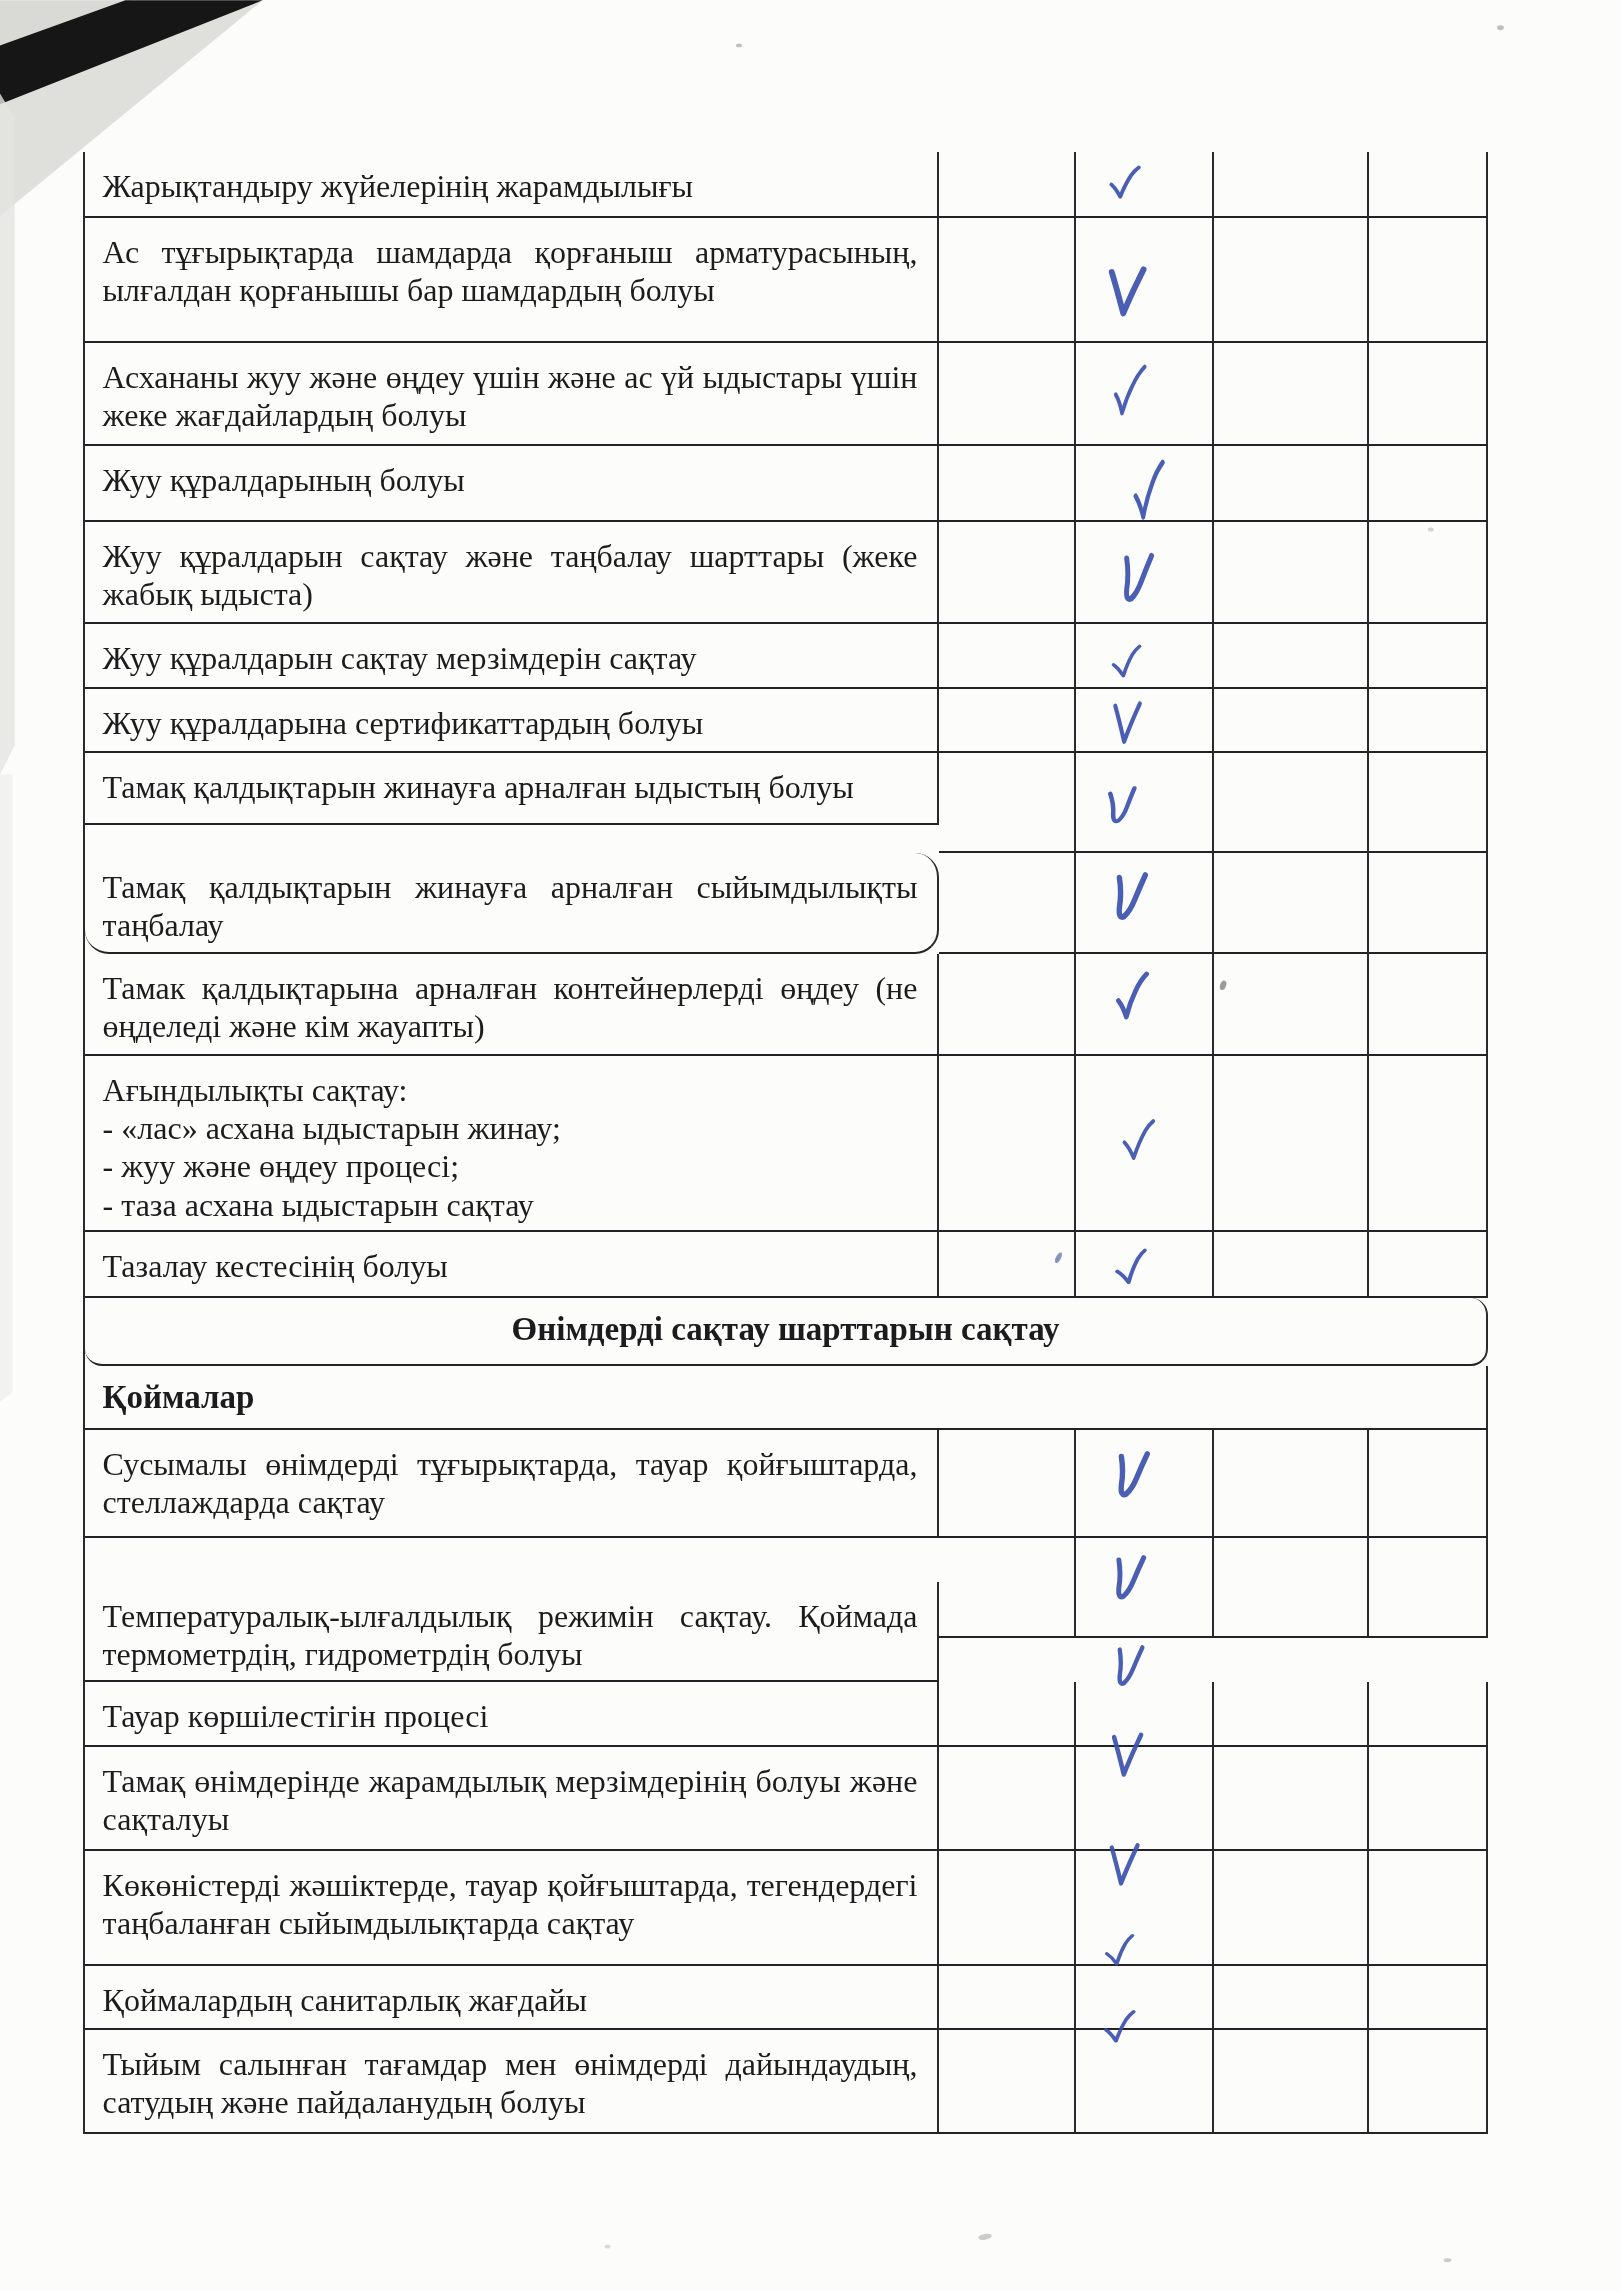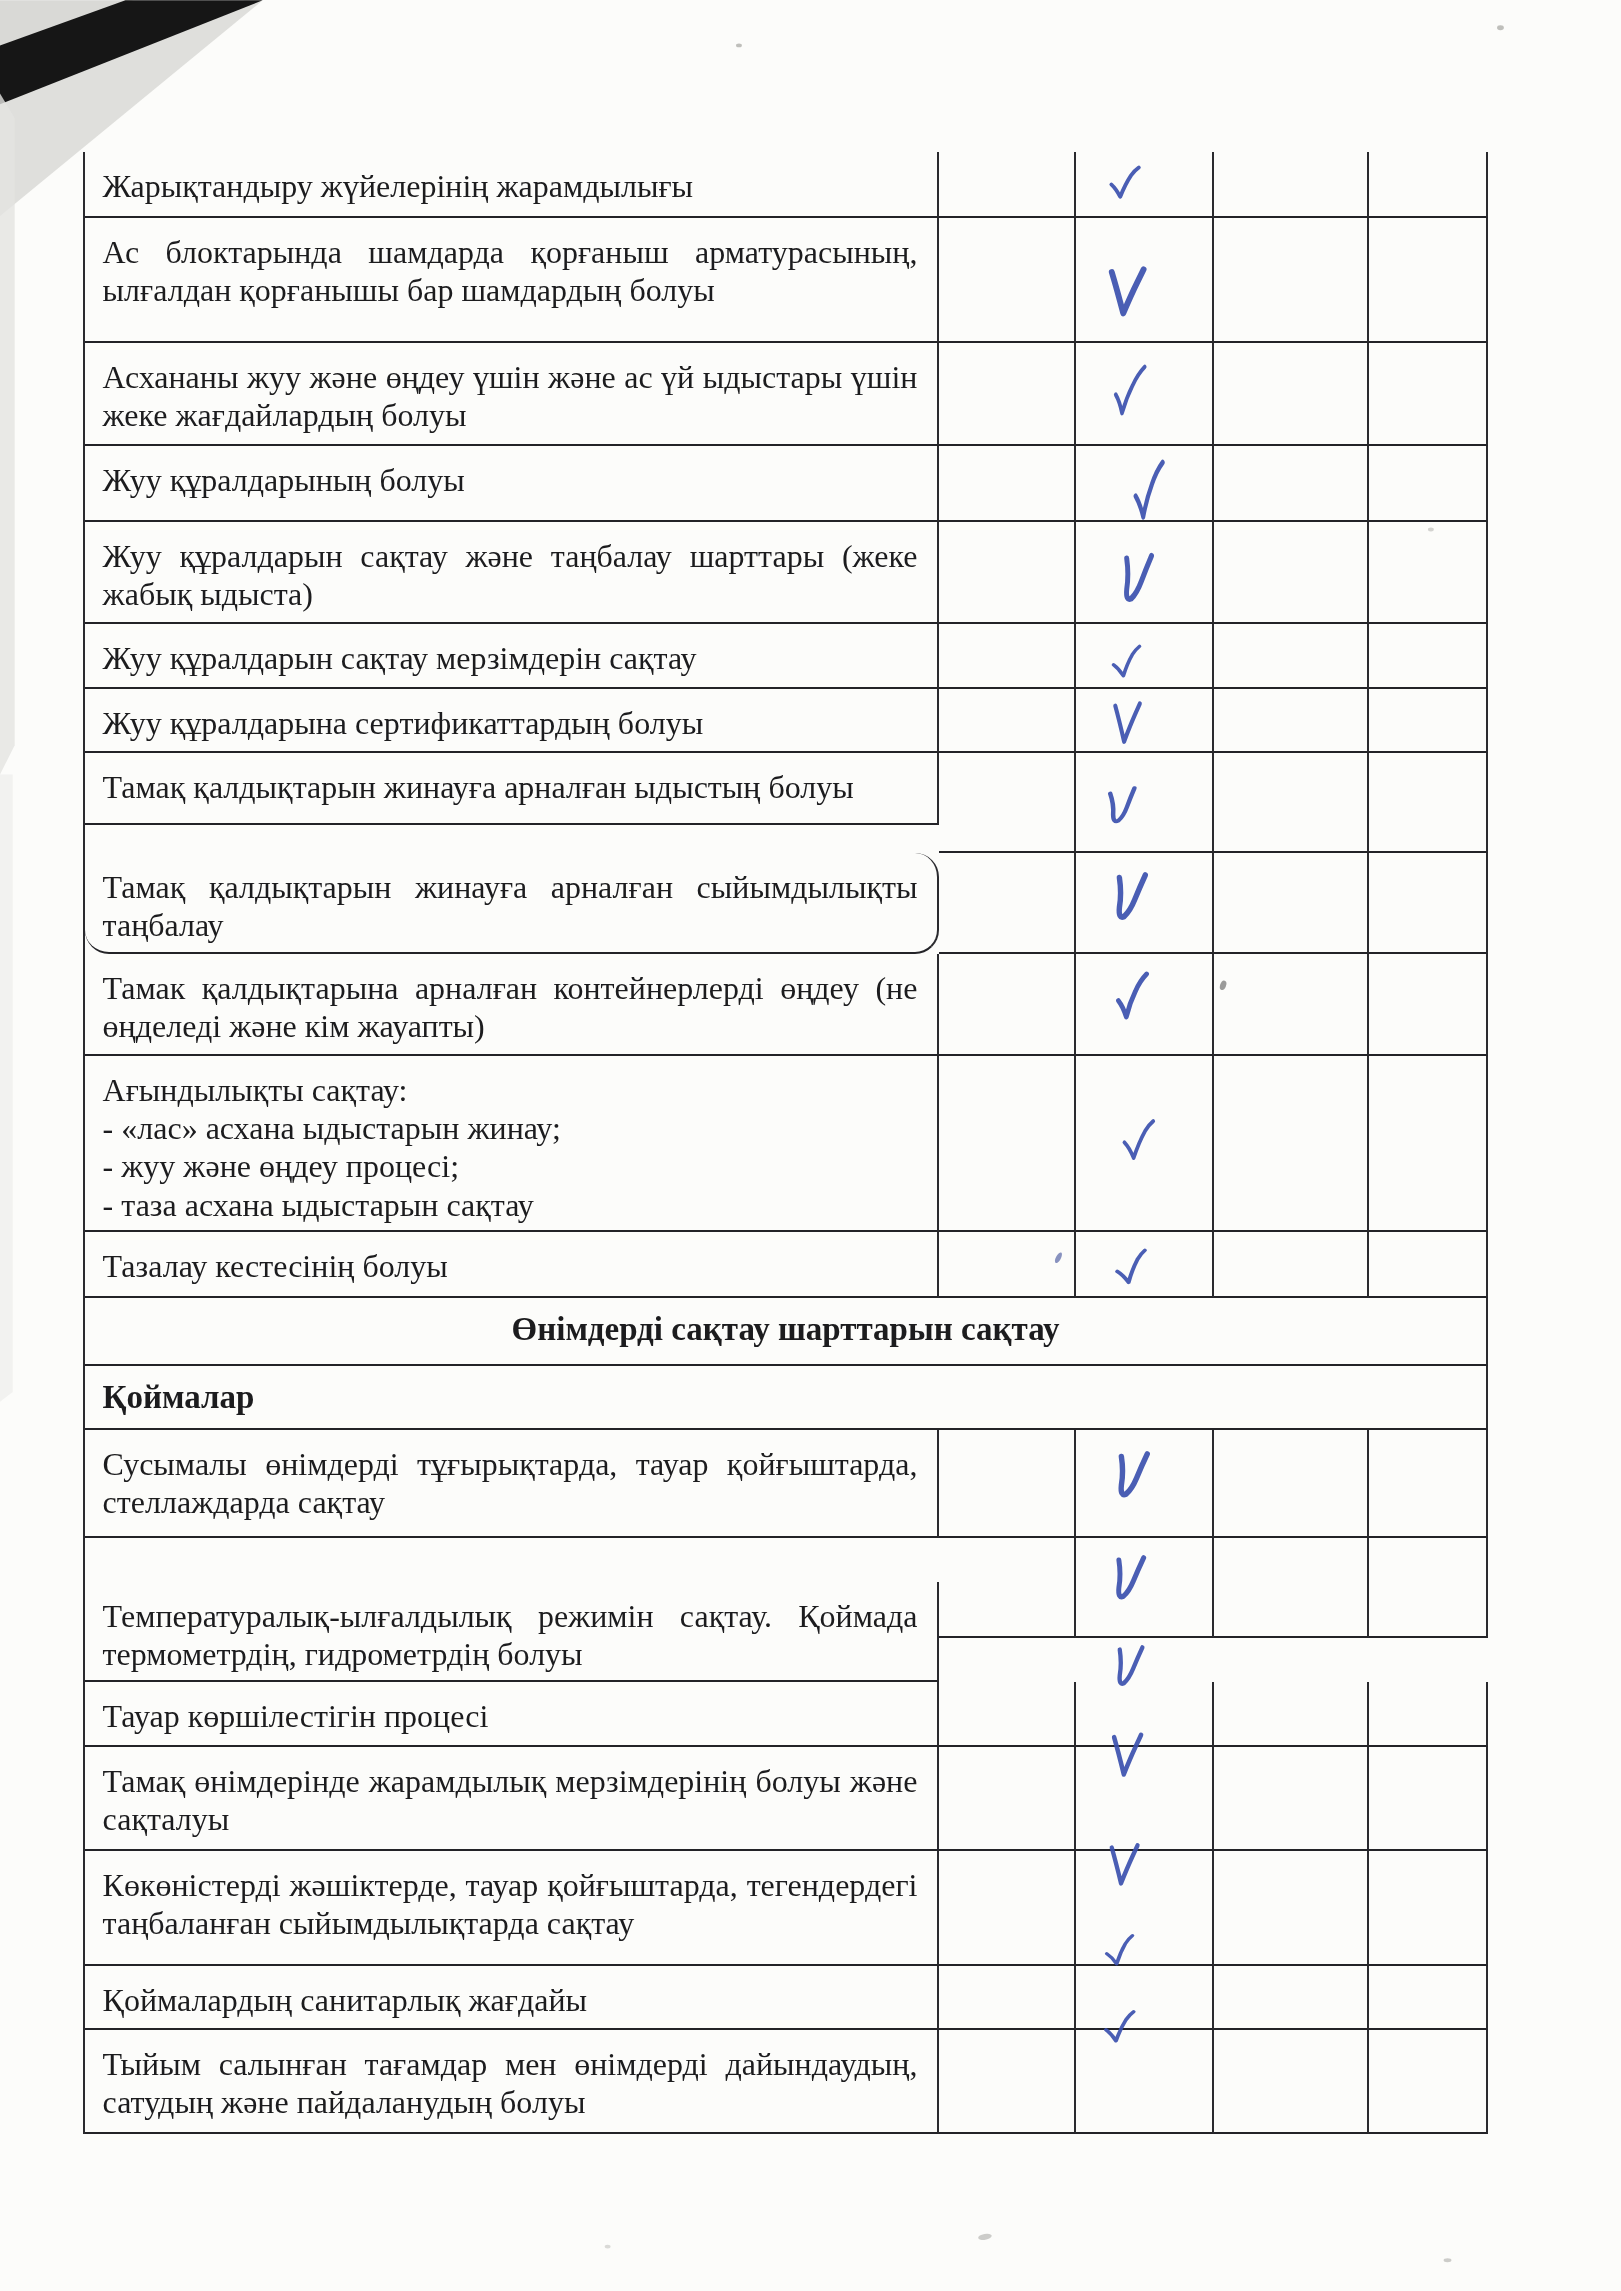--- a/index.html
+++ b/index.html
@@ -61,21 +61,21 @@
 </head>
 <body>
 
 <div id="page">
   <div id="checklist-table">
       <div class="cell text-cell" style="height: 66px;">Жарықтандыру жүйелерінің жарамдылығы</div>
       <div class="cell" style="height: 66px;"></div>
       <div class="cell" style="height: 66px;"></div>
       <div class="cell" style="height: 66px;"></div>
       <div class="cell" style="height: 66px;"></div>
-      <div class="cell text-cell" style="height: 125px;">Ас блоктарында шамдарда қорғаныш арматурасының, ылғалдан қорғанышы бар шамдардың болуы</div>
+      <div class="cell text-cell" style="height: 125px;">Ас тұғырықтарда шамдарда қорғаныш арматурасының, ылғалдан қорғанышы бар шамдардың болуы</div>
       <div class="cell" style="height: 125px;"></div>
       <div class="cell" style="height: 125px;"></div>
       <div class="cell" style="height: 125px;"></div>
       <div class="cell" style="height: 125px;"></div>
       <div class="cell text-cell" style="height: 103px;">Асхананы жуу және өңдеу үшін және ас үй ыдыстары үшін жеке жағдайлардың болуы</div>
       <div class="cell" style="height: 103px;"></div>
       <div class="cell" style="height: 103px;"></div>
       <div class="cell" style="height: 103px;"></div>
       <div class="cell" style="height: 103px;"></div>
       <div class="cell text-cell" style="height: 76px;">Жуу құралдарының болуы</div>
@@ -119,21 +119,21 @@
 - таза асхана ыдыстарын сақтау</div>
       <div class="cell" style="height: 176px;"></div>
       <div class="cell" style="height: 176px;"></div>
       <div class="cell" style="height: 176px;"></div>
       <div class="cell" style="height: 176px;"></div>
       <div class="cell text-cell" style="height: 66px;">Тазалау кестесінің болуы</div>
       <div class="cell" style="height: 66px;"></div>
       <div class="cell" style="height: 66px;"></div>
       <div class="cell" style="height: 66px;"></div>
       <div class="cell" style="height: 66px;"></div>
-      <div class="cell section-cell" style="height: 68px;">Өнімдерді сақтау шарттарын сақтау</div>
+      <div class="cell section-cell" style="height: 68px; border-radius: 17px;">Өнімдерді сақтау шарттарын сақтау</div>
       <div class="cell subsection-cell" style="height: 64px;">Қоймалар</div>
       <div class="cell text-cell" style="height: 108px;">Сусымалы өнімдерді тұғырықтарда, тауар қойғыштарда, стеллаждарда сақтау</div>
       <div class="cell" style="height: 108px;"></div>
       <div class="cell" style="height: 108px;"></div>
       <div class="cell" style="height: 108px;"></div>
       <div class="cell" style="height: 108px;"></div>
       <div class="cell text-cell" style="height: 100px; margin-top: 44px;">Температуралық-ылғалдылық режимін сақтау. Қоймада термометрдің, гидрометрдің болуы</div>
       <div class="cell" style="height: 100px;"></div>
       <div class="cell" style="height: 100px;"></div>
       <div class="cell" style="height: 100px;"></div>

